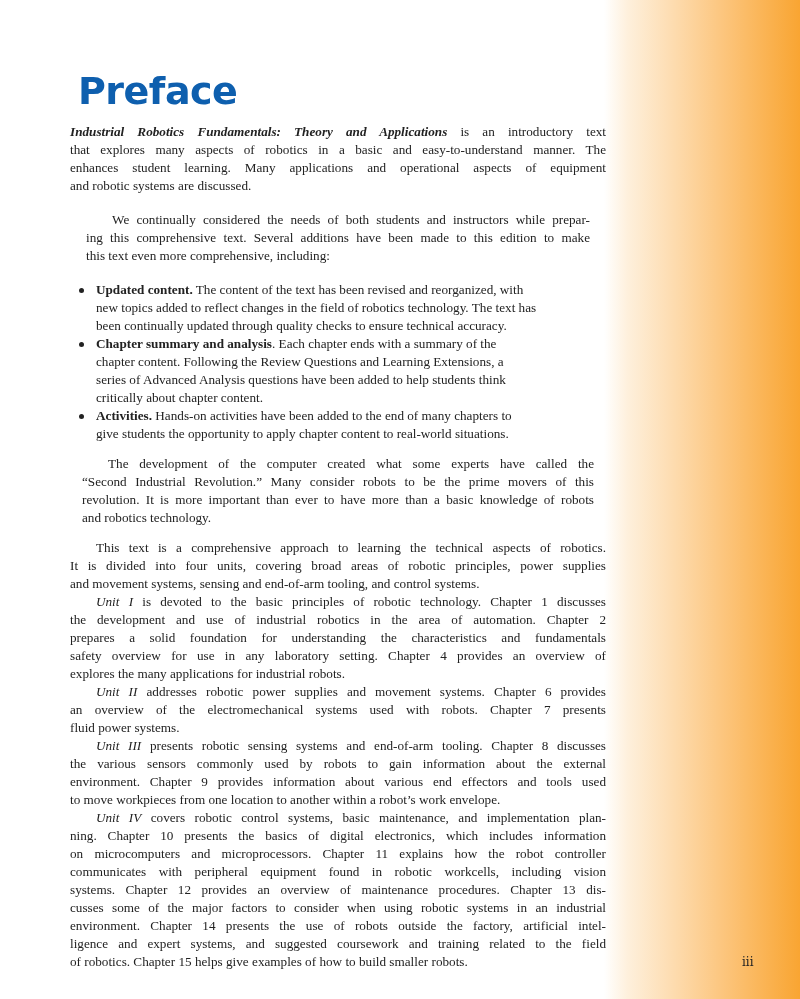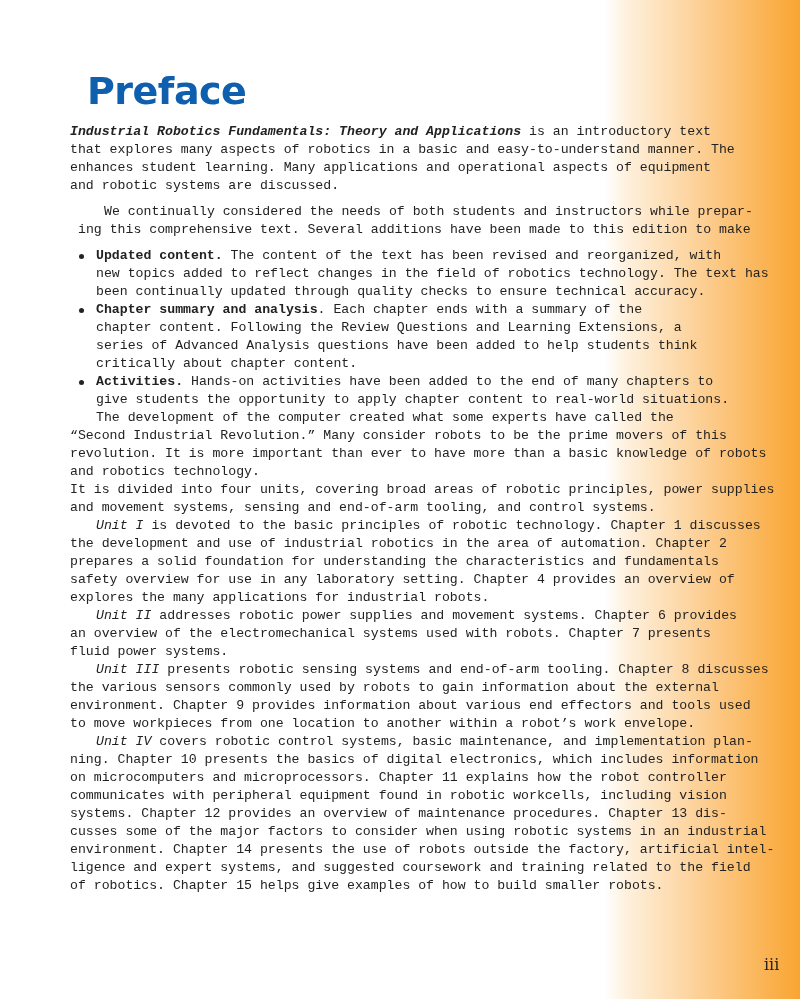--- a/index.html
+++ b/index.html
@@ -22,36 +22,36 @@
       background: linear-gradient(to right, #ffffff 0%, #fef0dc 12%, #fddcb0 35%, #fcc67f 60%, #fab14e 85%, #f9a532 100%);
     }
     .page {
       position: absolute;
       left: 70px;
       top: 0;
       width: 536px;
     }
     .title {
       position: absolute;
-      left: 17px;
+      left: 8px;
       top: 66px;
       margin: 0;
       font-family: "DejaVu Sans", sans-serif;
       font-weight: bold;
       font-size: 38px;
       letter-spacing: -0.5px;
       color: #0e5fae;
       line-height: 50px;
     }
     .body-text {
       position: absolute;
       left: 0;
       top: 123px;
       width: 536px;
-      font-family: Liberation Mono, monospace;
+      font-family: Liberation Serif, serif;
       font-size: 13.2px;
       line-height: 18px;
       color: #222222;
     }
     .line {
       display: block;
       white-space: nowrap;
       text-align: justify;
       text-align-last: justify;
       height: 18px;
@@ -86,47 +86,48 @@
       background: #222222;
     }
     .after-list {
       margin-top: 5px;
     }
     .b { font-weight: bold; }
     .i { font-style: italic; }
     .bi { font-weight: bold; font-style: italic; }
     .page-number {
       position: absolute;
-      left: 764px;
+      left: 742px;
       top: 955px;
       font-family: "DejaVu Serif", serif;
-      font-size: 16px;
+      font-size: 12px;
       color: #222222;
     }
   </style>
 </head>
 <body>
 
 <div class="side-band"></div>
 
 <div class="page">
   <h1 class="title">Preface</h1>
 
   <div class="body-text">
 
     <p style="margin:0">
       <span class="line"><span class="bi">Industrial Robotics Fundamentals: Theory and Applications</span><span> is an introductory text</span></span>
       <span class="line">that explores many aspects of robotics in a basic and easy-to-understand manner. The</span>
       <span class="line">enhances student learning. Many applications and operational aspects of equipment</span>
       <span class="line last">and robotic systems are discussed.</span>
     </p>
 
-    <p style="margin:8px">
+    <p style="margin:16px">
       <span class="line indent">We continually considered the needs of both students and instructors while prepar-</span>
       <span class="line">ing this comprehensive text. Several additions have been made to this edition to make</span>
+      <span class="line last">this text even more comprehensive, including:</span>
     </p>
 
     <ul class="bullets">
       <li class="bullet-item">
         <span class="bullet-dot"></span>
         <span class="line"><span class="b">Updated content.</span><span> The content of the text has been revised and reorganized, with</span></span>
         <span class="line">new topics added to reflect changes in the field of robotics technology. The text has</span>
         <span class="line">been continually updated through quality checks to ensure technical accuracy.</span>
       </li>
       <li class="bullet-item">
@@ -136,28 +137,29 @@
         <span class="line">series of Advanced Analysis questions have been added to help students think</span>
         <span class="line">critically about chapter content.</span>
       </li>
       <li class="bullet-item">
         <span class="bullet-dot"></span>
         <span class="line"><span class="b">Activities.</span><span> Hands-on activities have been added to the end of many chapters to</span></span>
         <span class="line">give students the opportunity to apply chapter content to real-world situations.</span>
       </li>
     </ul>
 
-    <p style="margin:0" class="after-list">
+    <p style="margin:12px" class="after-list">
       <span class="line indent">The development of the computer created what some experts have called the</span>
       <span class="line">“Second Industrial Revolution.” Many consider robots to be the prime movers of this</span>
       <span class="line">revolution. It is more important than ever to have more than a basic knowledge of robots</span>
       <span class="line last">and robotics technology.</span>
     </p>
 
     <p style="margin:0">
+      <span class="line indent">This text is a comprehensive approach to learning the technical aspects of robotics.</span>
       <span class="line">It is divided into four units, covering broad areas of robotic principles, power supplies</span>
       <span class="line last">and movement systems, sensing and end-of-arm tooling, and control systems.</span>
     </p>
 
     <p style="margin:0">
       <span class="line indent"><span class="i">Unit I</span><span> is devoted to the basic principles of robotic technology. Chapter 1 discusses</span></span>
       <span class="line">the development and use of industrial robotics in the area of automation. Chapter 2</span>
       <span class="line">prepares a solid foundation for understanding the characteristics and fundamentals</span>
       <span class="line">safety overview for use in any laboratory setting. Chapter 4 provides an overview of</span>
       <span class="line last">explores the many applications for industrial robots.</span>

